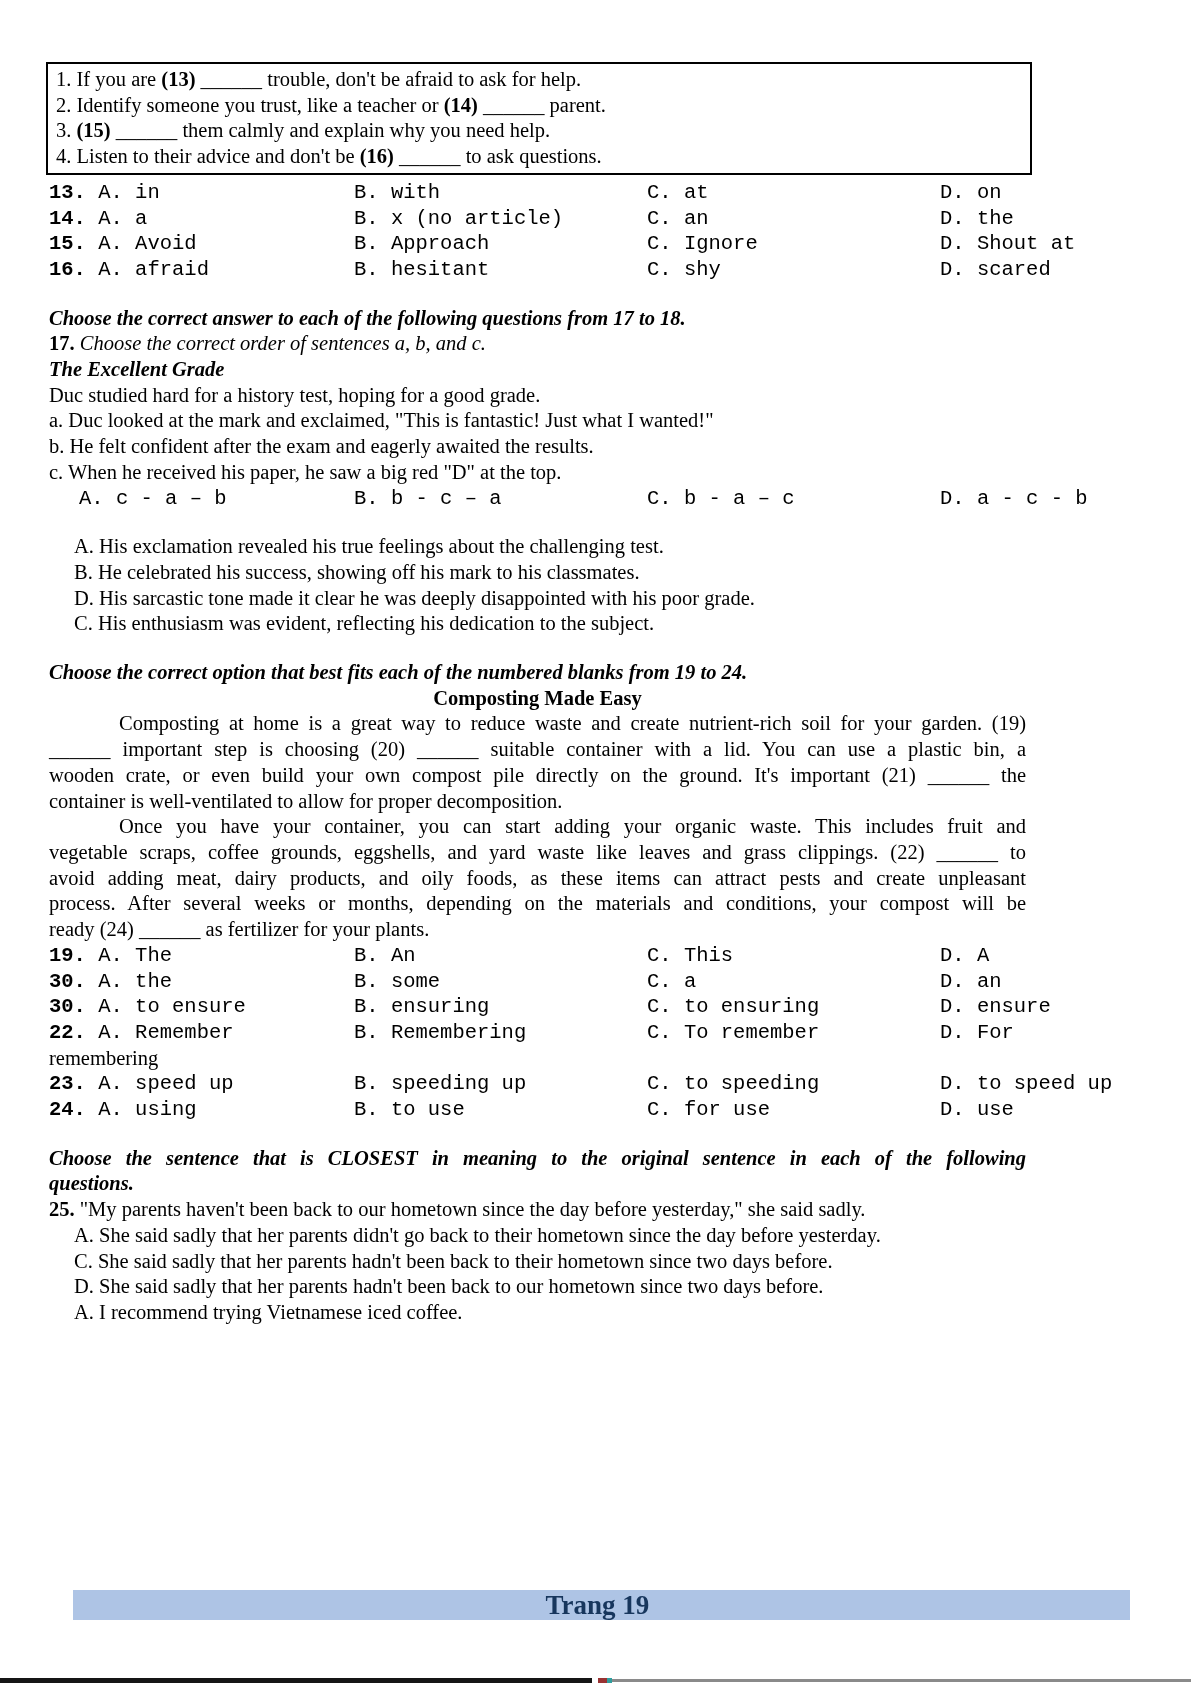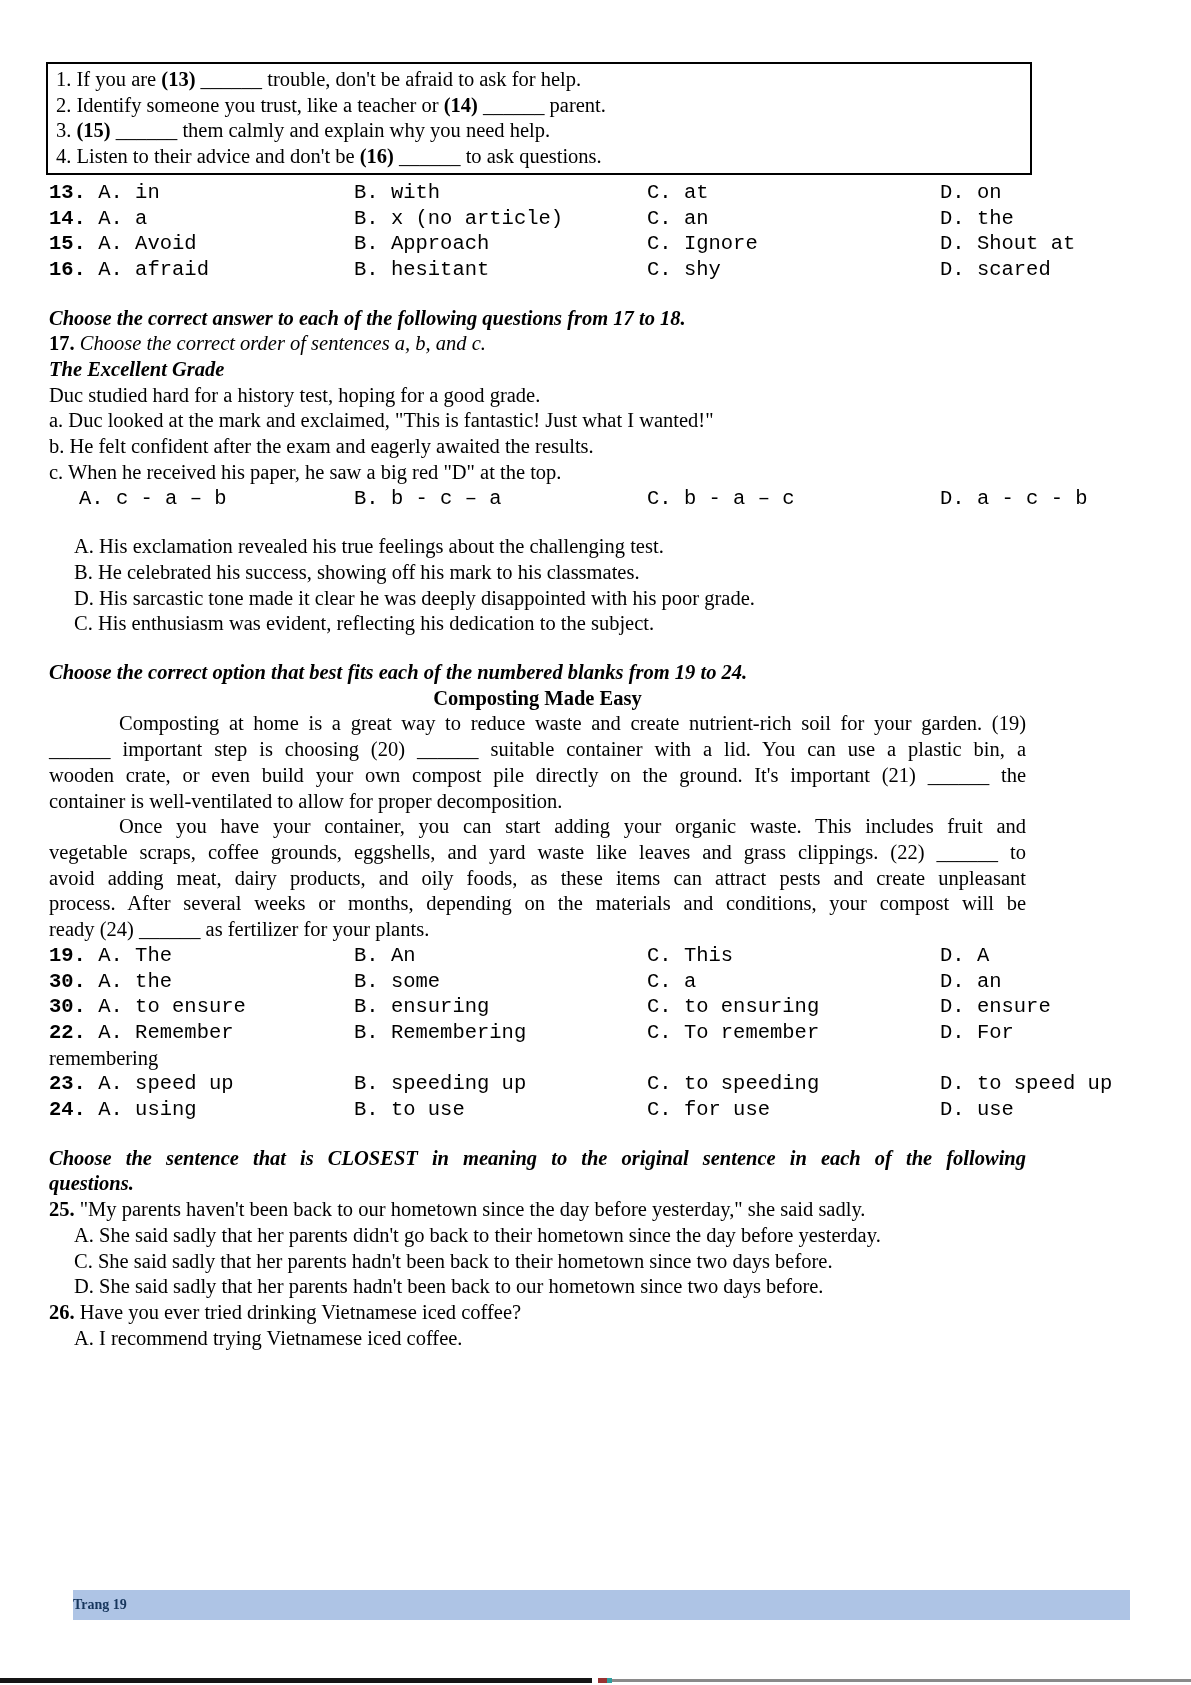--- a/index.html
+++ b/index.html
@@ -30,22 +30,22 @@
   .ptitle { text-align:center; font-weight:bold; }
   .opt-indent { padding-left:25px; }
   .a-indent { padding-left:30px; }
   s { text-decoration:line-through; }
   .footer-bar {
     position:absolute; left:73px; top:1590px;
     width:1057px; height:30px;
   }
   .footer-bar span {
     display:block; height:42px; line-height:30px;
-    text-align:left; padding-right:8px;
-    font-weight:bold; font-size:14px;
+    text-align:center; padding-right:8px;
+    font-weight:bold; font-size:27px;
   }
   .bottom-black { position:absolute; left:0; top:1678px; width:592px; height:5px; background:#151515; }
   .speck-red   { position:absolute; left:598px; top:1678px; width:9px; height:5px; background:#993333; }
   .speck-teal  { position:absolute; left:607px; top:1678px; width:5px; height:5px; background:#2f9e9e; }
   .bottom-gray { position:absolute; left:612px; top:1679px; width:579px; height:3px; background:#8a8a8a; }
 </style>
 </head>
 <body>
 
 <div class="content">
@@ -161,21 +161,20 @@
   </div>
 
   <div class="gap"></div>
 
   <div class="line bi jline">Choose the sentence that is CLOSEST in meaning to the original sentence in each of the following</div>
   <div class="line bi">questions.</div>
   <div class="line"><b>25.</b><span> "My parents haven't been back to our hometown since the day before yesterday," she said sadly.</span></div>
   <div class="line opt-indent">A. She said sadly that her parents didn't go back to their hometown since the day before yesterday.</div>
   <div class="line opt-indent">C. She said sadly that her parents hadn't been back to their hometown since two days before.</div>
   <div class="line opt-indent">D. She said sadly that her parents hadn't been back to our hometown since two days before.</div>
-  <div class="line"><b>26.</b><span> Have you ever tried drinking Vietnamese iced coffee?</span></div>
   <div class="line opt-indent">A. I recommend trying Vietnamese iced coffee.</div>
 
 </div>
 
 <div class="footer-bar" style="background: rgb(174, 196, 229);">
   <span style="color: rgb(23, 54, 93);">Trang 19</span>
 </div>
 
 <div class="bottom-black"></div>
 <div class="speck-red"></div>

